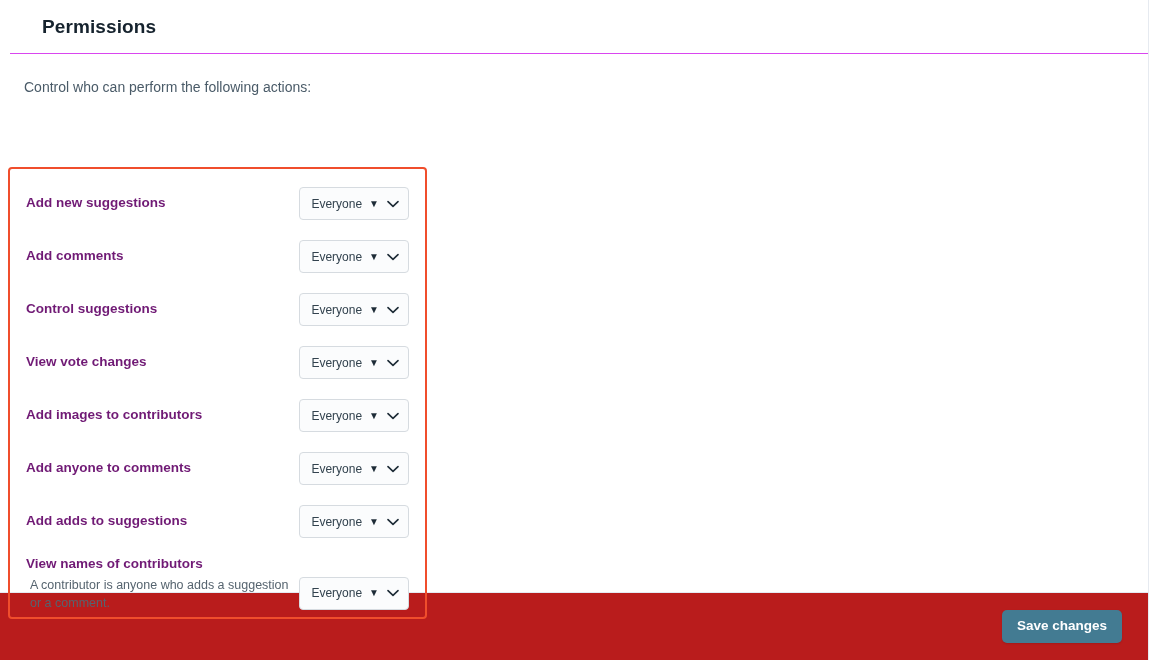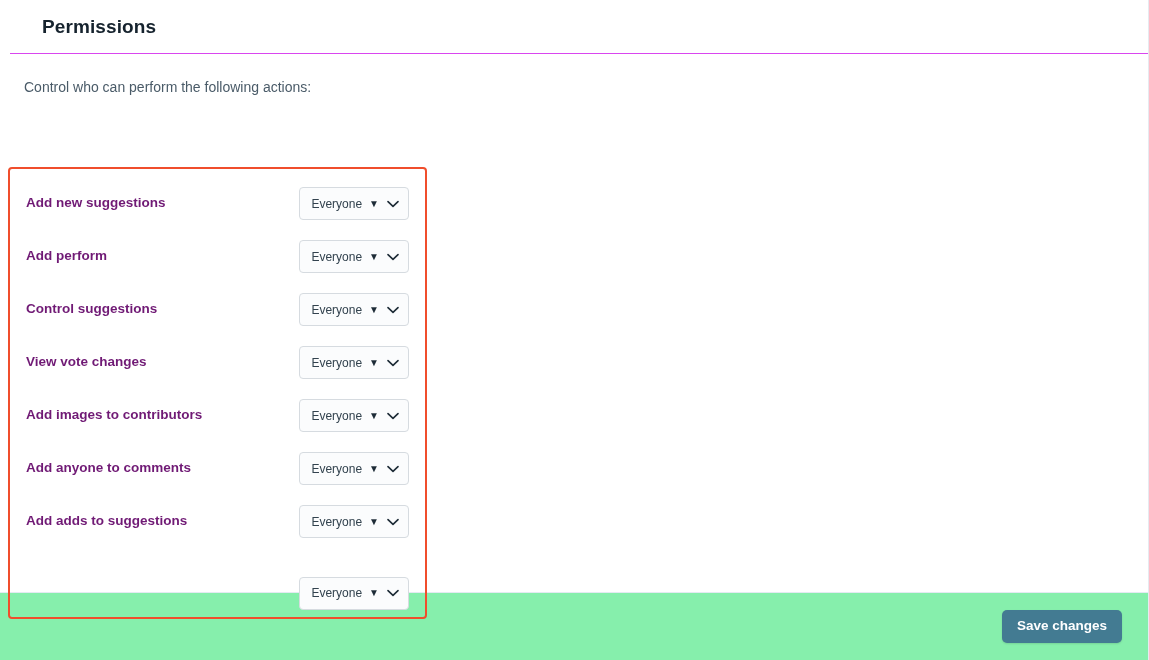--- a/index.html
+++ b/index.html
@@ -209,21 +209,21 @@
                 <span class="select-chevron">
                   <svg width="12" height="8" viewBox="0 0 12 8" aria-hidden="true">
                     <path d="M1 1.6 L6 6.4 L11 1.6" fill="none" stroke="#1d2b36" stroke-width="1.6" stroke-linecap="round" stroke-linejoin="round"></path>
                   </svg>
                 </span>
               </div>
             </div>
           </div>
           <div class="perm-row">
             <div class="perm-label-wrap">
-              <div class="perm-label">Add perform</div>
+              <div class="perm-label">Add comments</div>
             </div>
             <div class="perm-select-cell">
               <div class="select-box">
                 <span class="select-value">Everyone</span>
                 <span class="select-caret">▼</span>
                 <span class="select-chevron">
                   <svg width="12" height="8" viewBox="0 0 12 8" aria-hidden="true">
                     <path d="M1 1.6 L6 6.4 L11 1.6" fill="none" stroke="#1d2b36" stroke-width="1.6" stroke-linecap="round" stroke-linejoin="round"></path>
                   </svg>
                 </span>
@@ -304,33 +304,37 @@
                 <span class="select-caret">▼</span>
                 <span class="select-chevron">
                   <svg width="12" height="8" viewBox="0 0 12 8" aria-hidden="true">
                     <path d="M1 1.6 L6 6.4 L11 1.6" fill="none" stroke="#1d2b36" stroke-width="1.6" stroke-linecap="round" stroke-linejoin="round"></path>
                   </svg>
                 </span>
               </div>
             </div>
           </div>
           <div class="perm-row tall">
+            <div class="perm-label-wrap">
+              <div class="perm-label">View names of contributors</div>
+              <div class="perm-desc">A contributor is anyone who adds a suggestion or a comment.</div>
+            </div>
             <div class="perm-select-cell">
               <div class="select-box">
                 <span class="select-value">Everyone</span>
                 <span class="select-caret">▼</span>
                 <span class="select-chevron">
                   <svg width="12" height="8" viewBox="0 0 12 8" aria-hidden="true">
                     <path d="M1 1.6 L6 6.4 L11 1.6" fill="none" stroke="#1d2b36" stroke-width="1.6" stroke-linecap="round" stroke-linejoin="round"></path>
                   </svg>
                 </span>
               </div>
             </div>
           </div>
         </div>
     </div>
   </div>
 
-  <div class="page-footer" style="background: #86efac;">
+  <div class="page-footer" style="background: #b91c1c;">
     <button class="save-button" style="background: rgb(67, 123, 146);">Save changes</button>
   </div>
 
 </div>
 
 </body></html>

